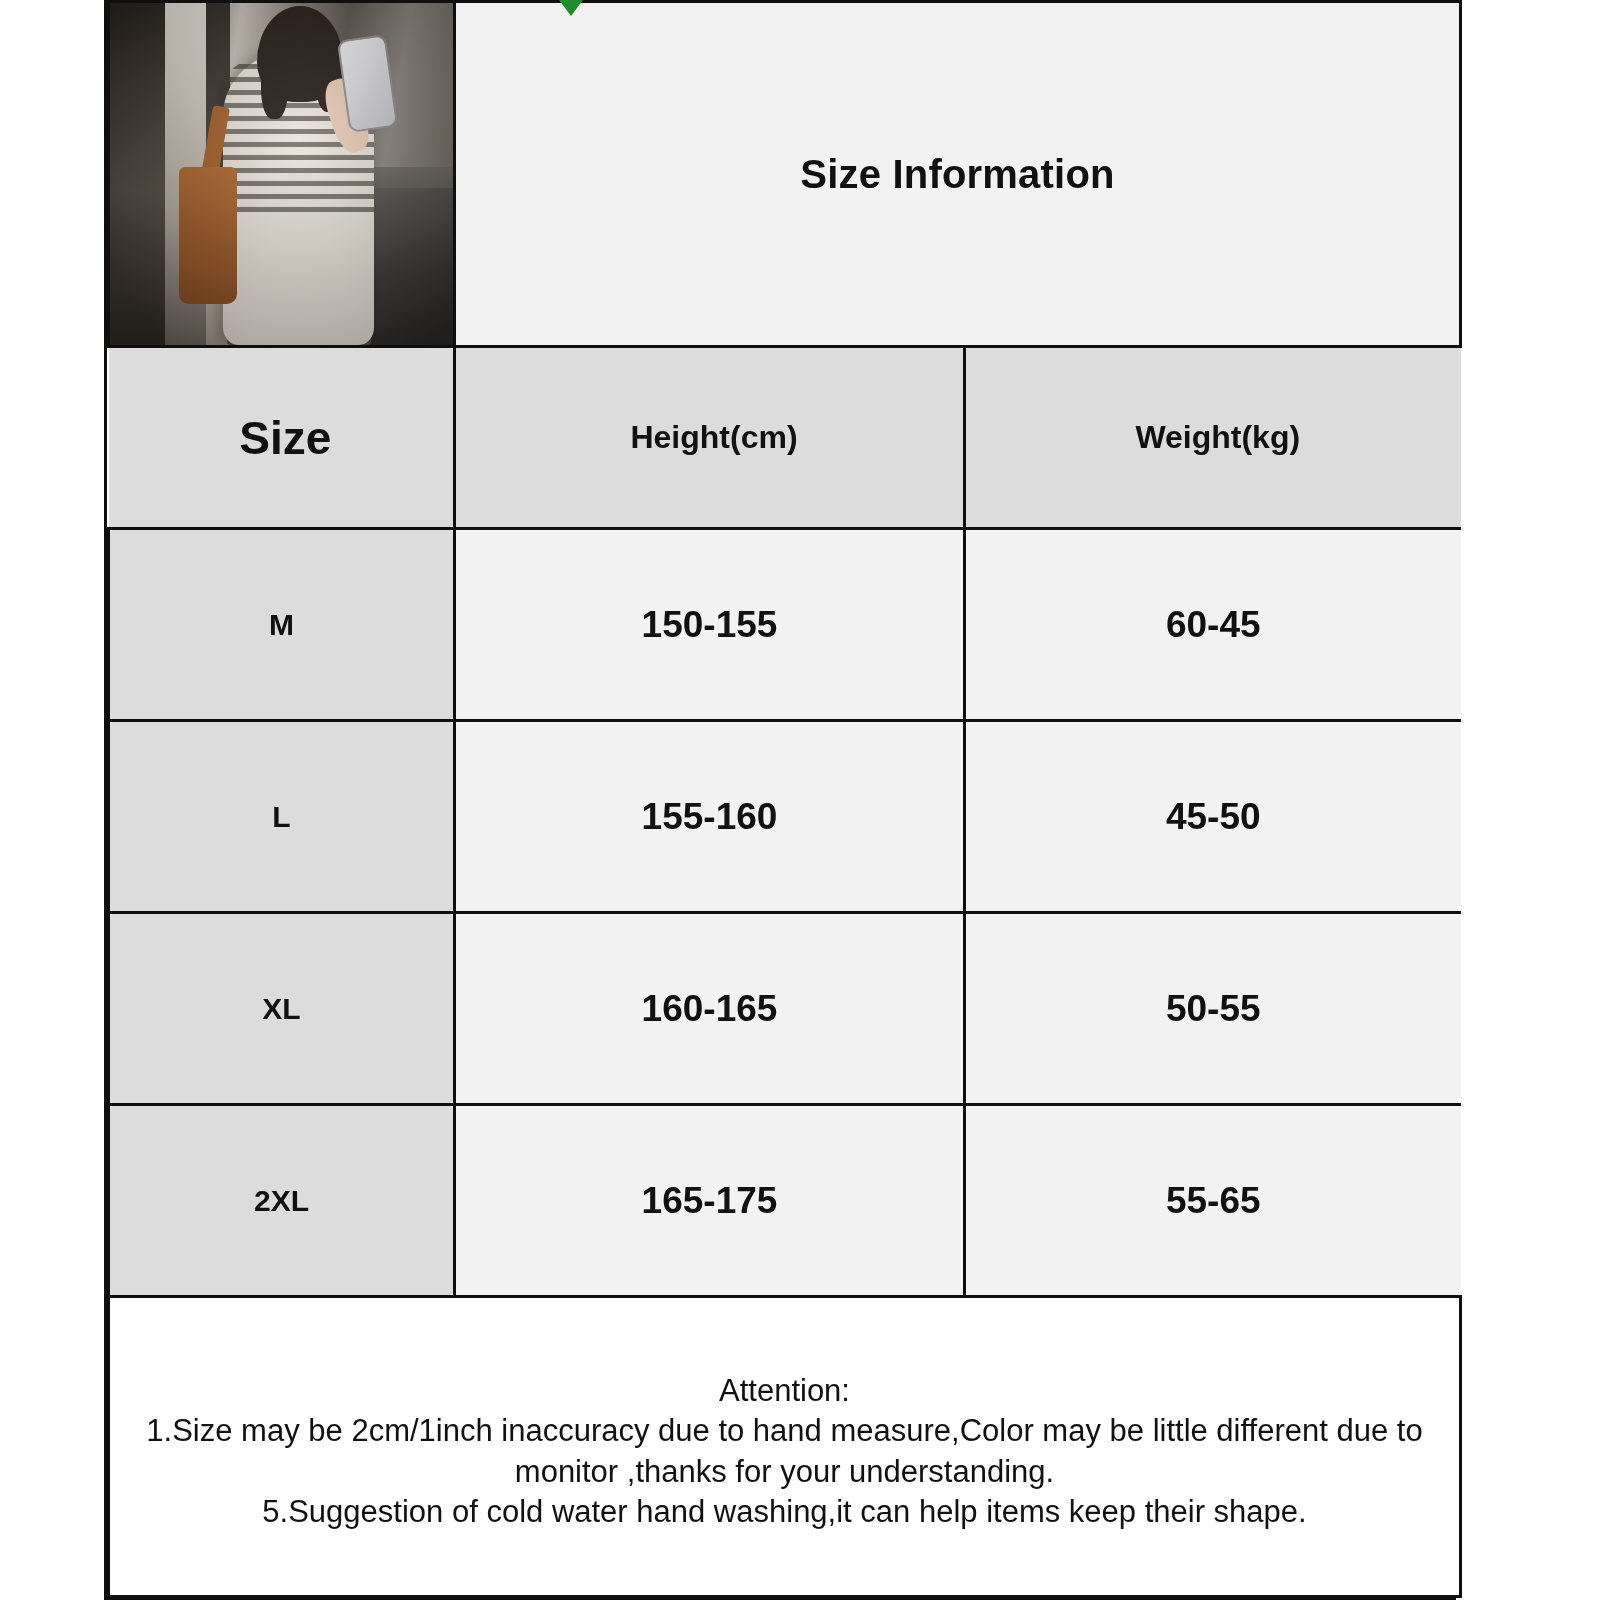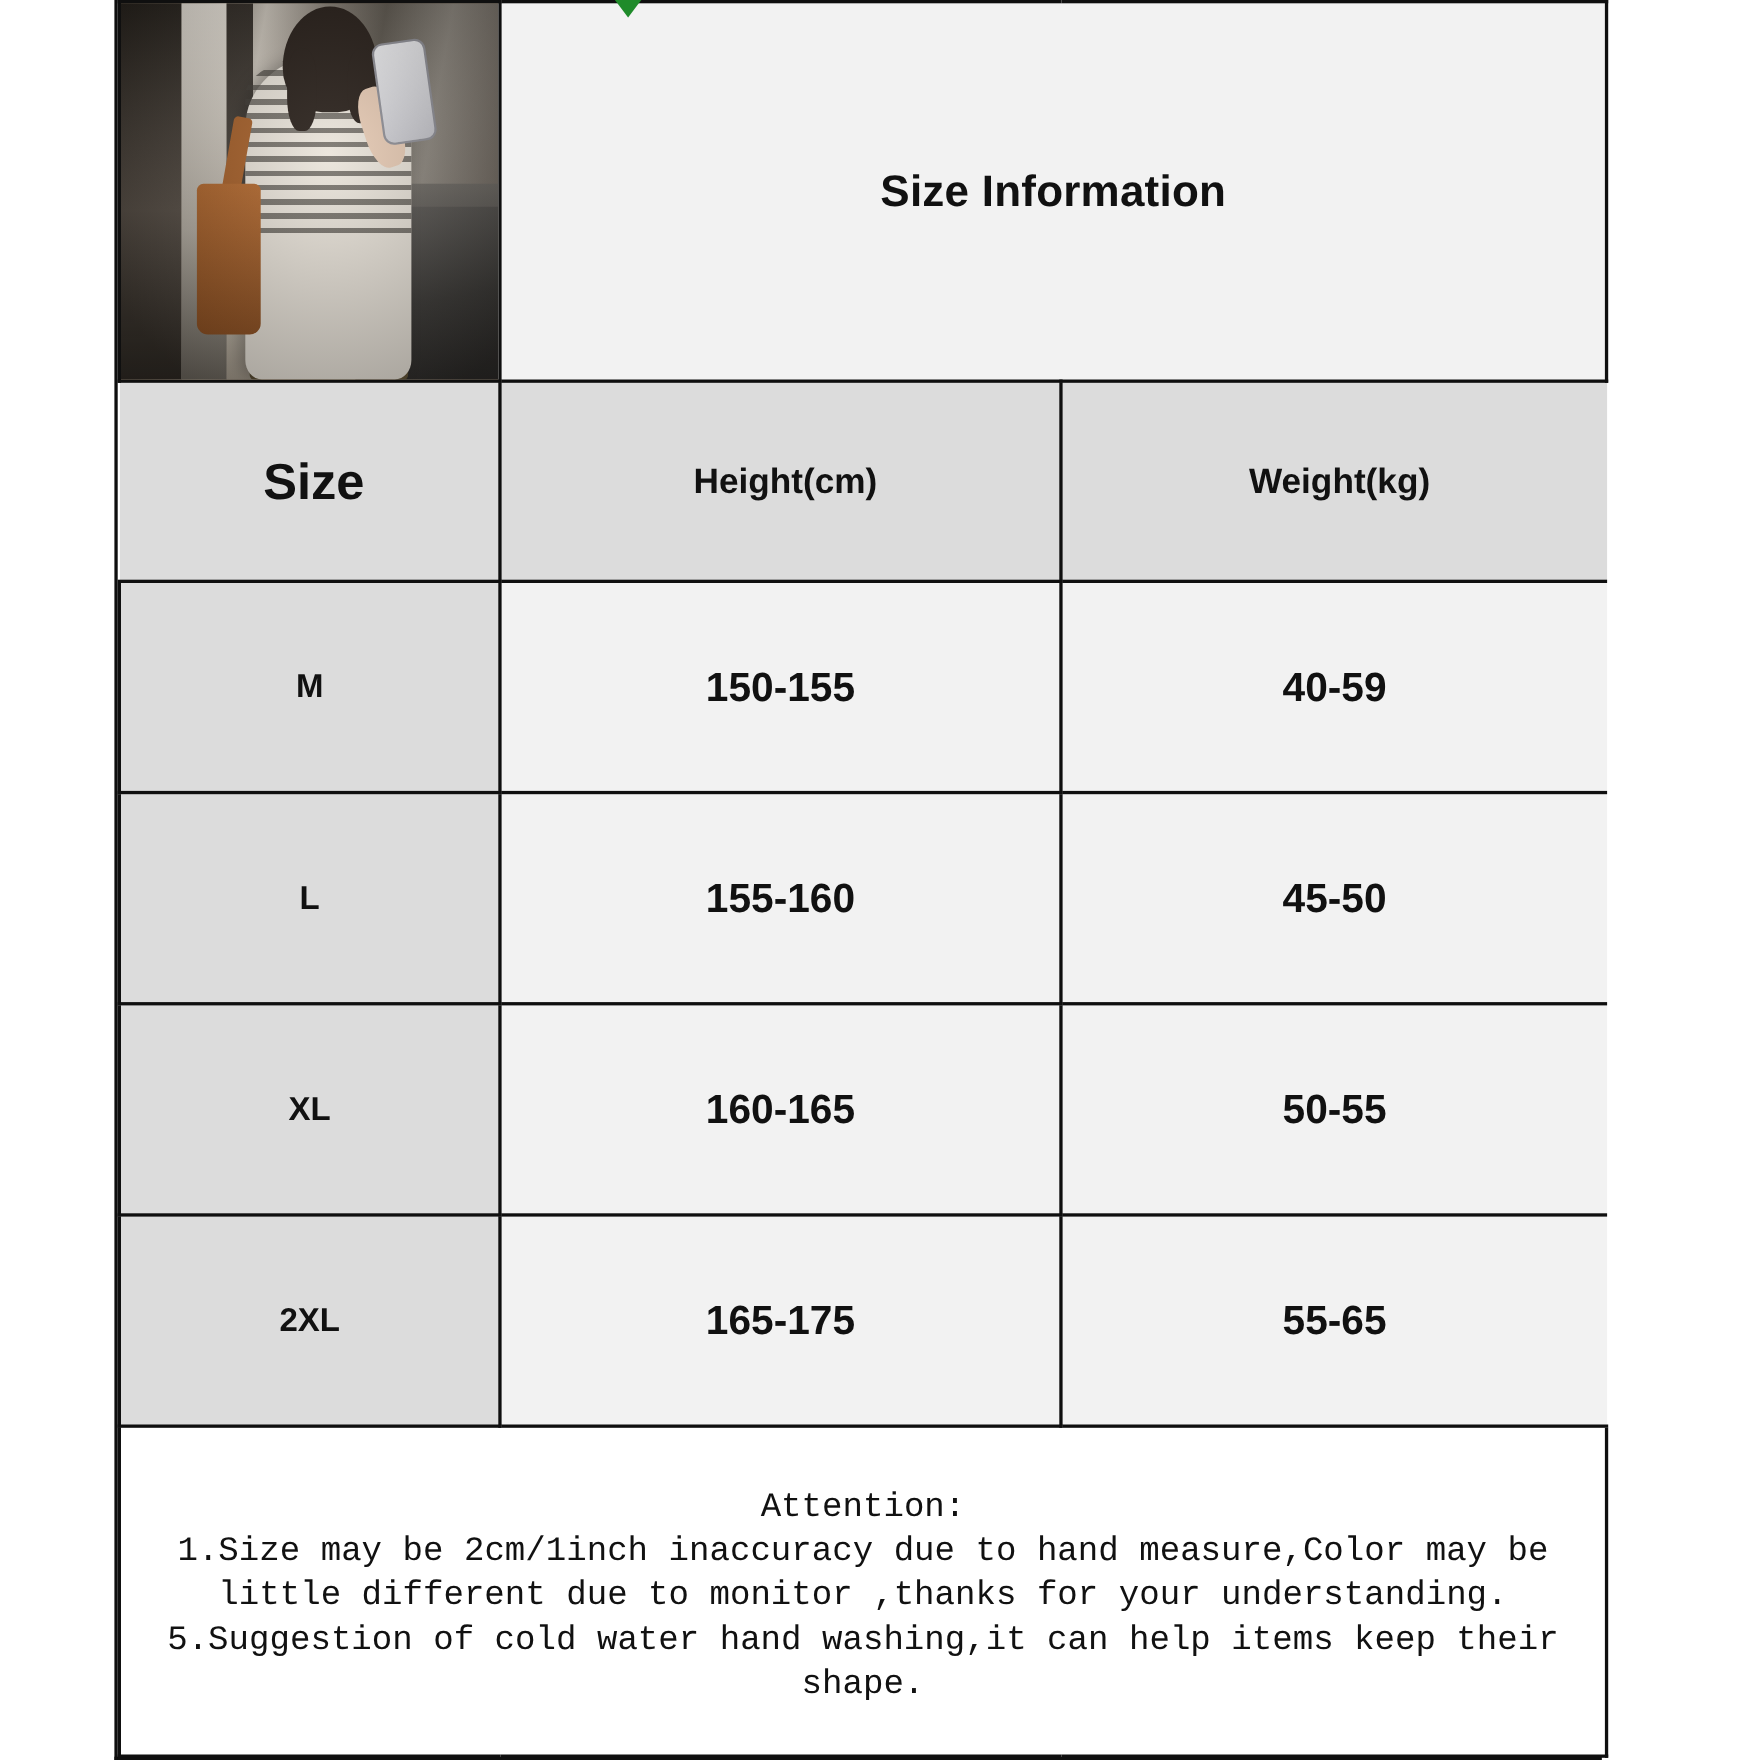--- a/index.html
+++ b/index.html
@@ -219,21 +219,20 @@
   
   .attention-cell {
     border-left: none;
     border-right: none;
     border-bottom: none;
     background: #ffffff;
     text-align: left;
     vertical-align: top;
     padding: 10px 14px 0 14px;
     height: 300px;
-    font-family: Liberation Mono, monospace;
   }
   .att-line {
     font-size: 31px;
     line-height: 1.30;
     color: #111;
     white-space: pre-wrap;
   }
 </style>
 </head>
 <body>
@@ -279,21 +278,21 @@
 
         <tr>
           <td class="hdr col-size-cell">Size</td>
           <td class="hdr metric">Height(cm)</td>
           <td class="hdr metric last">Weight(kg)</td>
         </tr>
 
         <tr class="row-cell">
           <td class="row-cell cell-size">M</td>
           <td class="row-cell cell-val">150-155</td>
-          <td class="row-cell cell-val last">40-59</td>
+          <td class="row-cell cell-val last">60-45</td>
         </tr>
 
         <tr class="row-cell">
           <td class="row-cell cell-size">L</td>
           <td class="row-cell cell-val">155-160</td>
           <td class="row-cell cell-val last">45-50</td>
         </tr>
 
         <tr class="row-cell">
           <td class="row-cell cell-size">XL</td>

